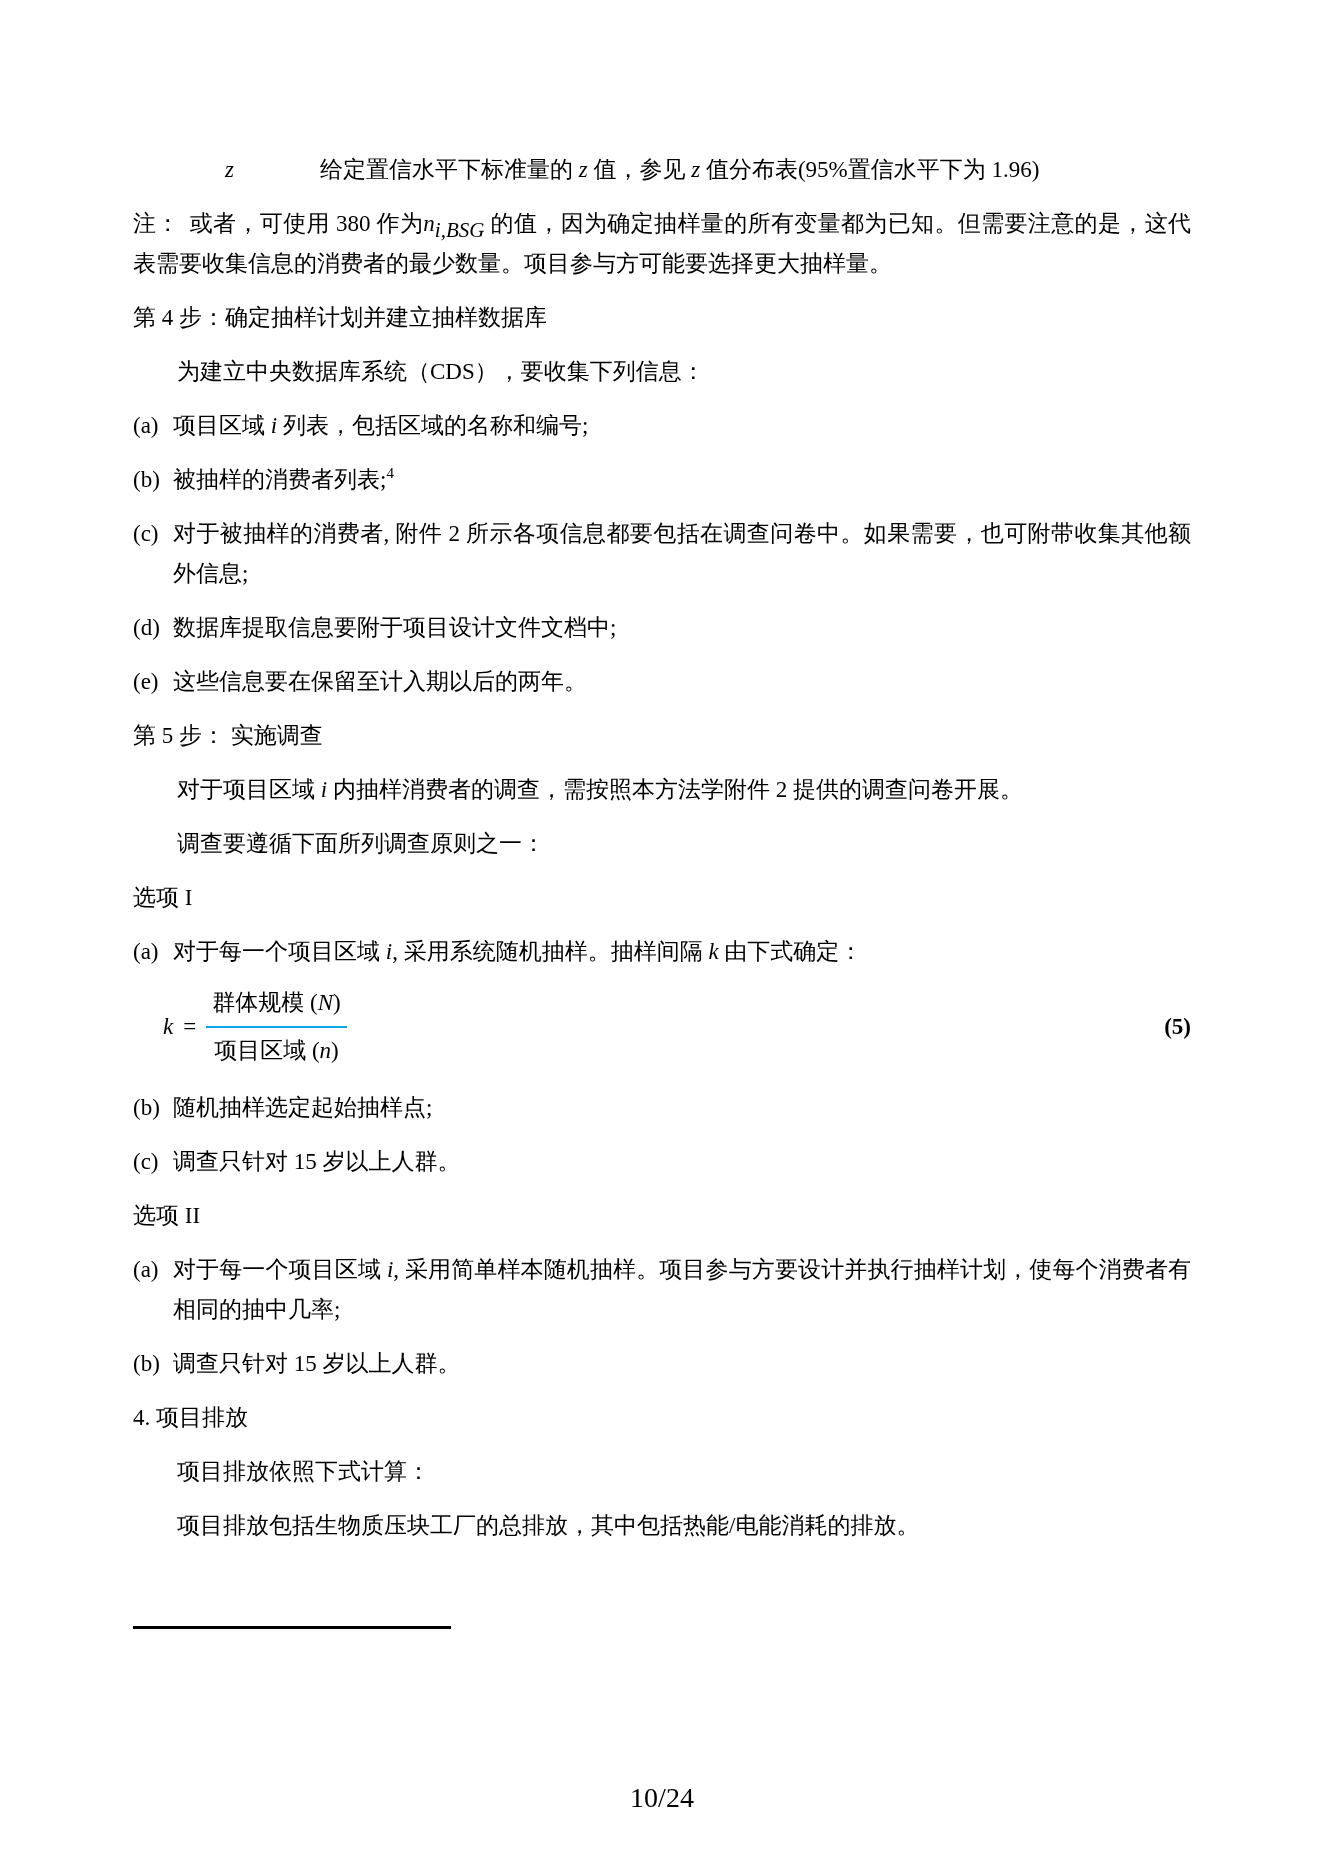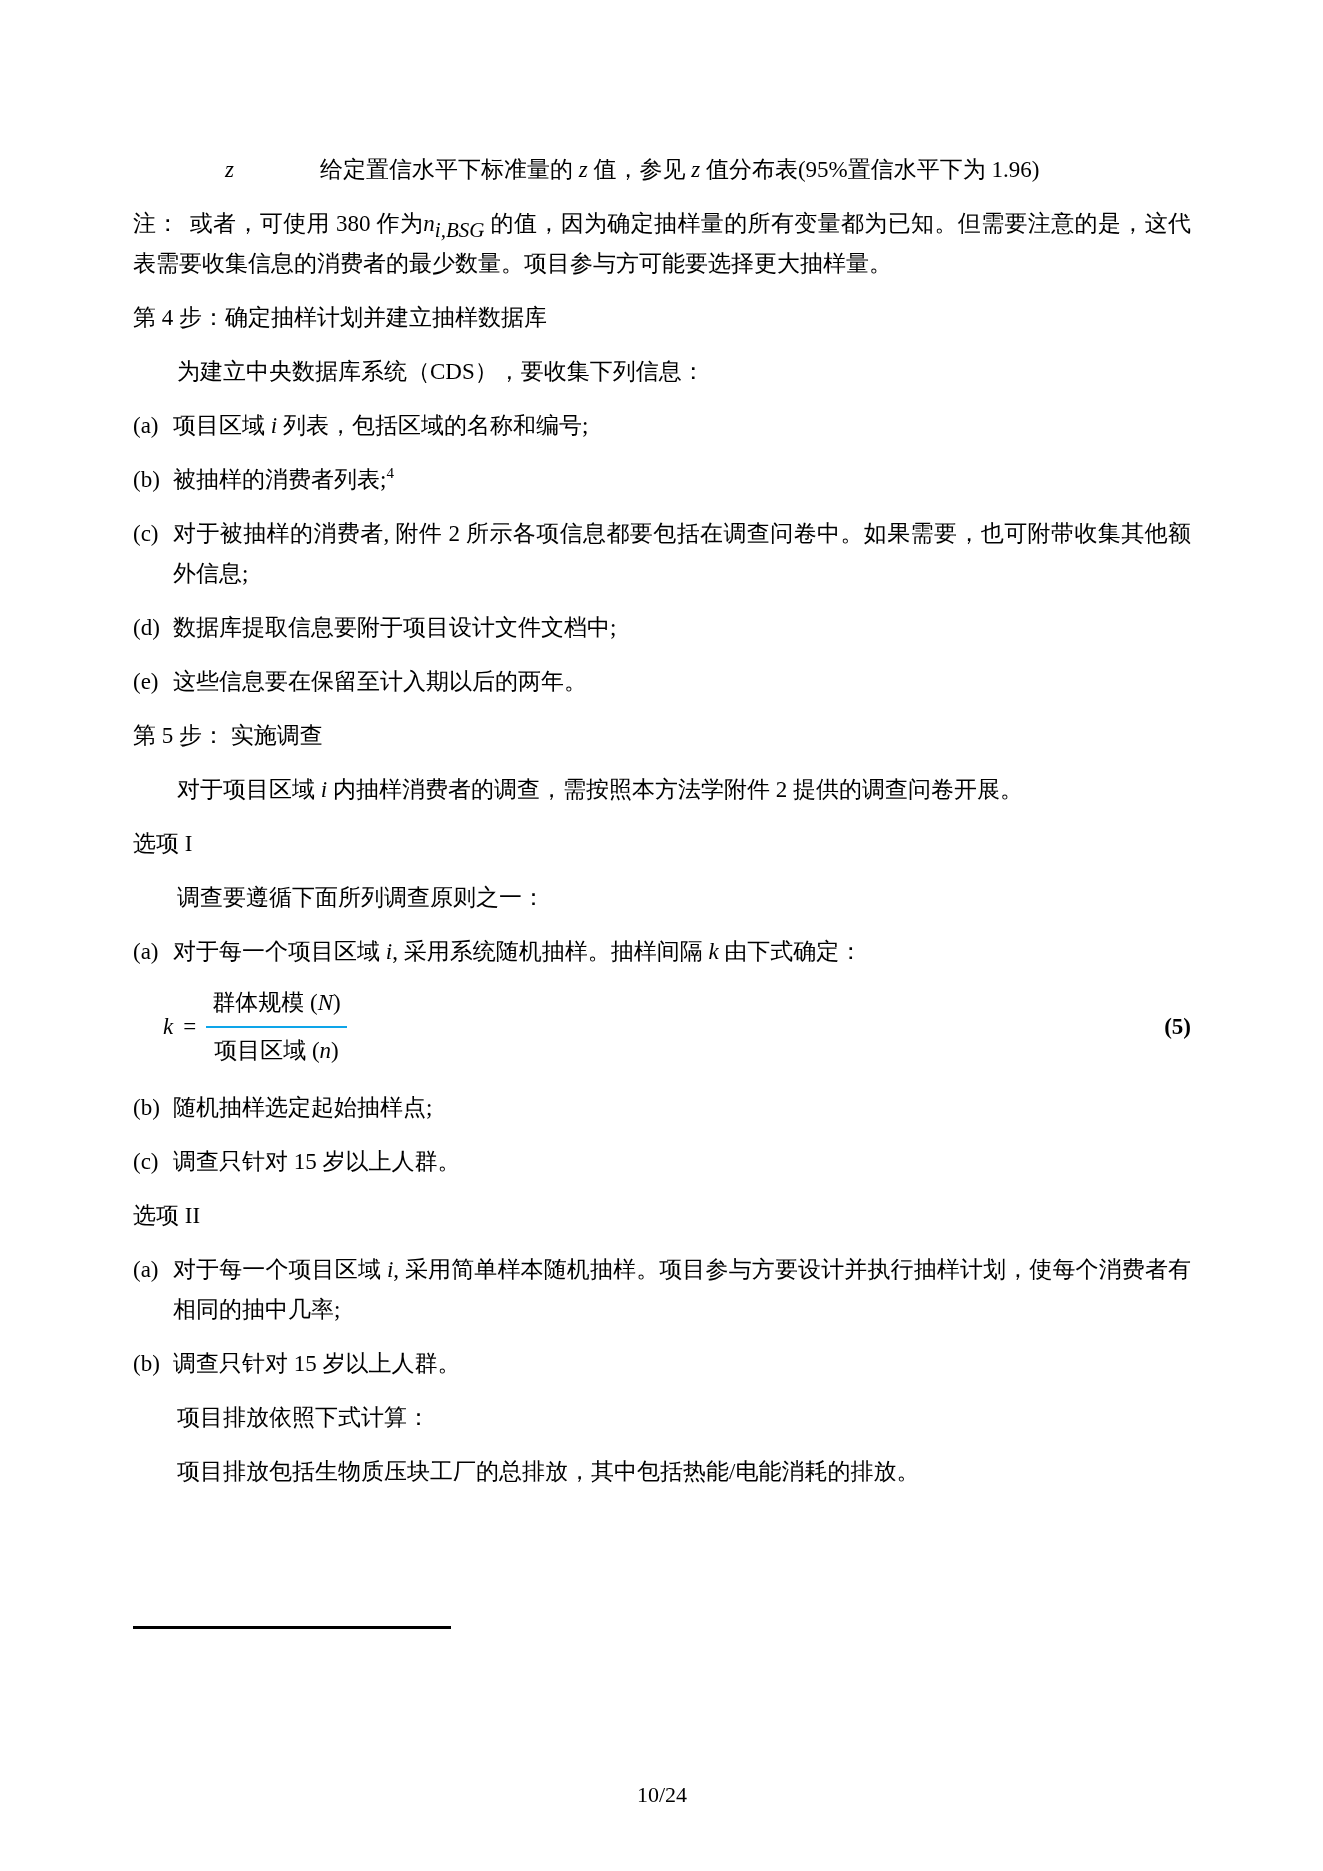--- a/index.html
+++ b/index.html
@@ -62,21 +62,21 @@
   .footnote-area { position: absolute; left: 133px; top: 1626px; width: 1058px; }
   .footnote-rule { width: 318px; height: 0; border-top: 3px solid #000; margin: 0 0 10px 0; }
   .footnote-text { font-size: 19px; line-height: 28px; }
   .footnote-text sup { font-size: 13px; }
   .page-footer {
     position: absolute;
     left: 133px;
     top: 1782px;
     width: 1058px;
     text-align: center;
-    font-size: 22px;
+    font-size: 28px;
   }
 </style>
 </head>
 <body>
 
 <div class="page">
   <div class="content">
 
     <p class="para def-row">
       <span class="def-term">z</span><span><span>给定置信水平下标准量的 </span><i class="var">z</i><span> 值，参见 </span><i class="var">z</i><span> 值分布表(95%置信水平下为 1.96)</span></span>
@@ -109,23 +109,23 @@
     <p class="para hang">
       <span class="item-label">(e)</span><span>这些信息要在保留至计入期以后的两年。</span>
     </p>
 
     <p class="para heading">第 5 步： 实施调查</p>
 
     <p class="para indent">
       <span>对于项目区域 </span><i class="var">i</i><span> 内抽样消费者的调查，需按照本方法学附件 2 提供的调查问卷开展。</span>
     </p>
 
+    <p class="para indent">调查要遵循下面所列调查原则之一：</p>
+
     <p class="para heading">选项 I</p>
-
-    <p class="para indent">调查要遵循下面所列调查原则之一：</p>
 
     <p class="para hang">
       <span class="item-label">(a)</span><span>对于每一个项目区域 </span><i class="var">i</i><span>, 采用系统随机抽样。抽样间隔 </span><i class="var">k</i><span> 由下式确定：</span>
     </p>
 
     <div class="formula-row">
       <span class="formula">
         <span class="f-lhs">k</span>
         <span class="f-eq">=</span>
         <span class="fraction">
@@ -147,20 +147,21 @@
     <p class="para heading">选项 II</p>
 
     <p class="para hang">
       <span class="item-label">(a)</span><span>对于每一个项目区域 </span><i class="var">i</i><span>, 采用简单样本随机抽样。项目参与方要设计并执行抽样计划，使每个消费者有相同的抽中几率;</span>
     </p>
 
     <p class="para hang">
       <span class="item-label">(b)</span><span>调查只针对 15 岁以上人群。</span>
     </p>
 
+    <p class="para heading">4. 项目排放</p>
 
     <p class="para indent">项目排放依照下式计算：</p>
 
     <p class="para indent">项目排放包括生物质压块工厂的总排放，其中包括热能/电能消耗的排放。</p>
 
   </div>
 
   <div class="footnote-area">
     <div class="footnote-rule"></div>
   </div>

